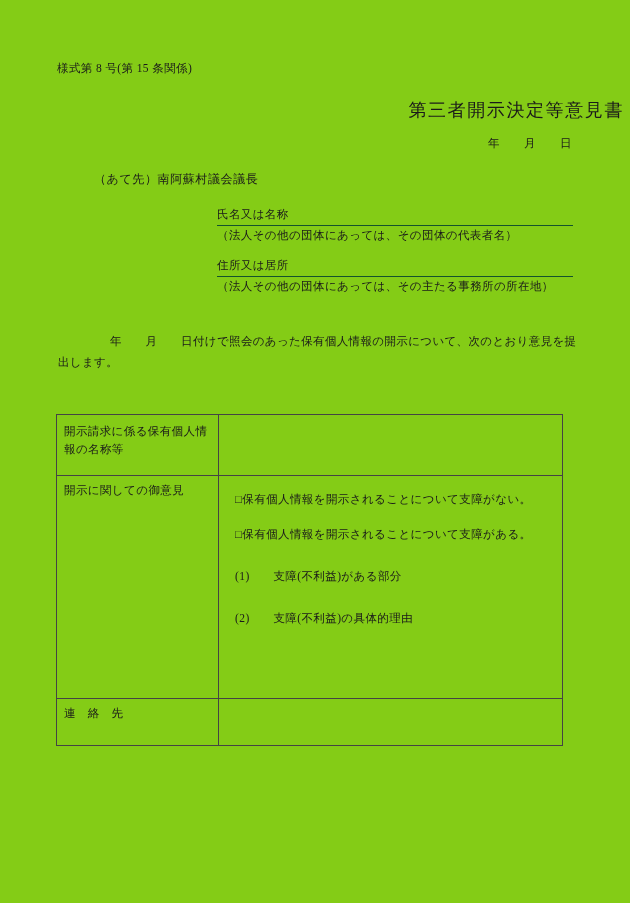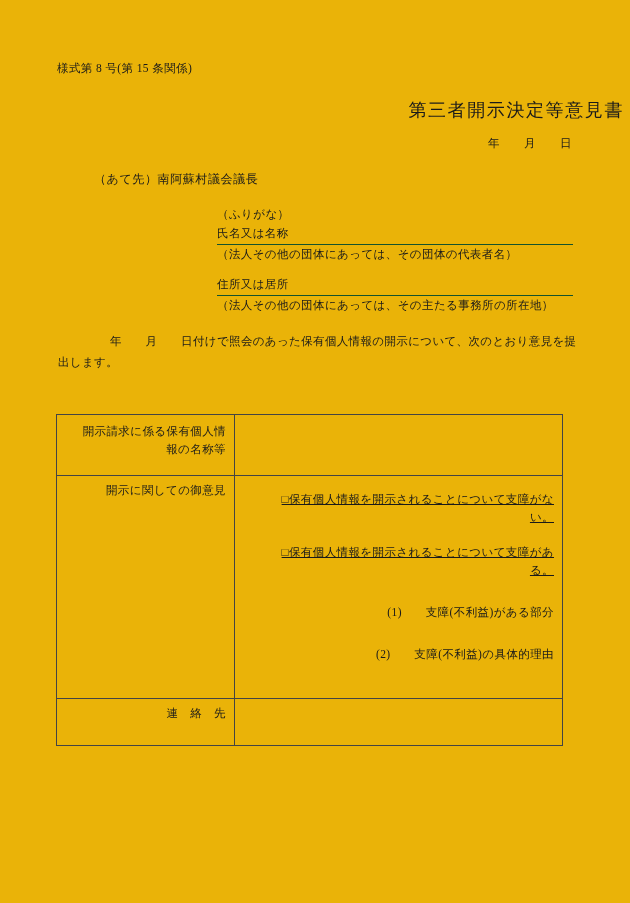--- a/index.html
+++ b/index.html
@@ -11,21 +11,21 @@
     width: 630px;
     height: 903px;
     position: relative;
     font-family: "Liberation Serif", "DejaVu Serif", serif;
     color: #1a1a1a;
     overflow: hidden;
   }
   .page {
     position: absolute;
     inset: 0;
-    background: #eab308;
+    background: #84cc16;
   }
 
   
   .form-number {
     position: absolute;
     left: 57px;
     top: 61px;
     font-size: 11.5px;
     letter-spacing: 0.4px;
     white-space: nowrap;
@@ -101,38 +101,36 @@
     top: 414px;
     width: 507px;
     border-collapse: collapse;
     table-layout: fixed;
   }
   .form-table td {
     border: 1px solid #444;
     font-size: 11.5px;
     letter-spacing: 0.4px;
     vertical-align: top;
-    padding: 7px 8px 7px 23px;
-    text-align: right;
+    padding: 7px 8px 7px 7px;
   }
   .col-label { width: 146px; }
   .row-name-label { height: 46px; }
   .row-opinion-label {
     vertical-align: middle;
     text-align: left;
   }
   .label-two-line { line-height: 18px; }
   .opinion-cell { height: 208px; }
   .contact-cell { height: 32px; vertical-align: middle; }
   .contact-label { vertical-align: middle; white-space: pre; }
 
   .check-item {
     line-height: 18px;
     margin: 17px 0 0 9px;
-    text-decoration: underline;
   }
   .check-item:first-child { margin-top: 7px; }
   .numbered-item {
     line-height: 18px;
     margin: 24px 0 0 9px;
     white-space: pre;
   }
 </style>
 </head>
 <body>
@@ -141,21 +139,20 @@
 
   <div class="form-number">様式第 8 号(第 15 条関係)</div>
 
   <div class="doc-title">第三者開示決定等意見書</div>
 
   <div class="date-line">年　　月　　日</div>
 
   <div class="addressee">（あて先）南阿蘇村議会議長</div>
 
   <div class="applicant">
-    <div class="furigana">（ふりがな）</div>
     <div class="field-underlined">氏名又は名称</div>
     <div class="field-note">（法人その他の団体にあっては、その団体の代表者名）</div>
     <div class="gap-row"></div>
     <div class="field-underlined">住所又は居所</div>
     <div class="field-note">（法人その他の団体にあっては、その主たる事務所の所在地）</div>
   </div>
 
   <div class="body-para">年　　月　　日付けで照会のあった保有個人情報の開示について、次のとおり意見を提出します。</div>
 
   <table class="form-table">

